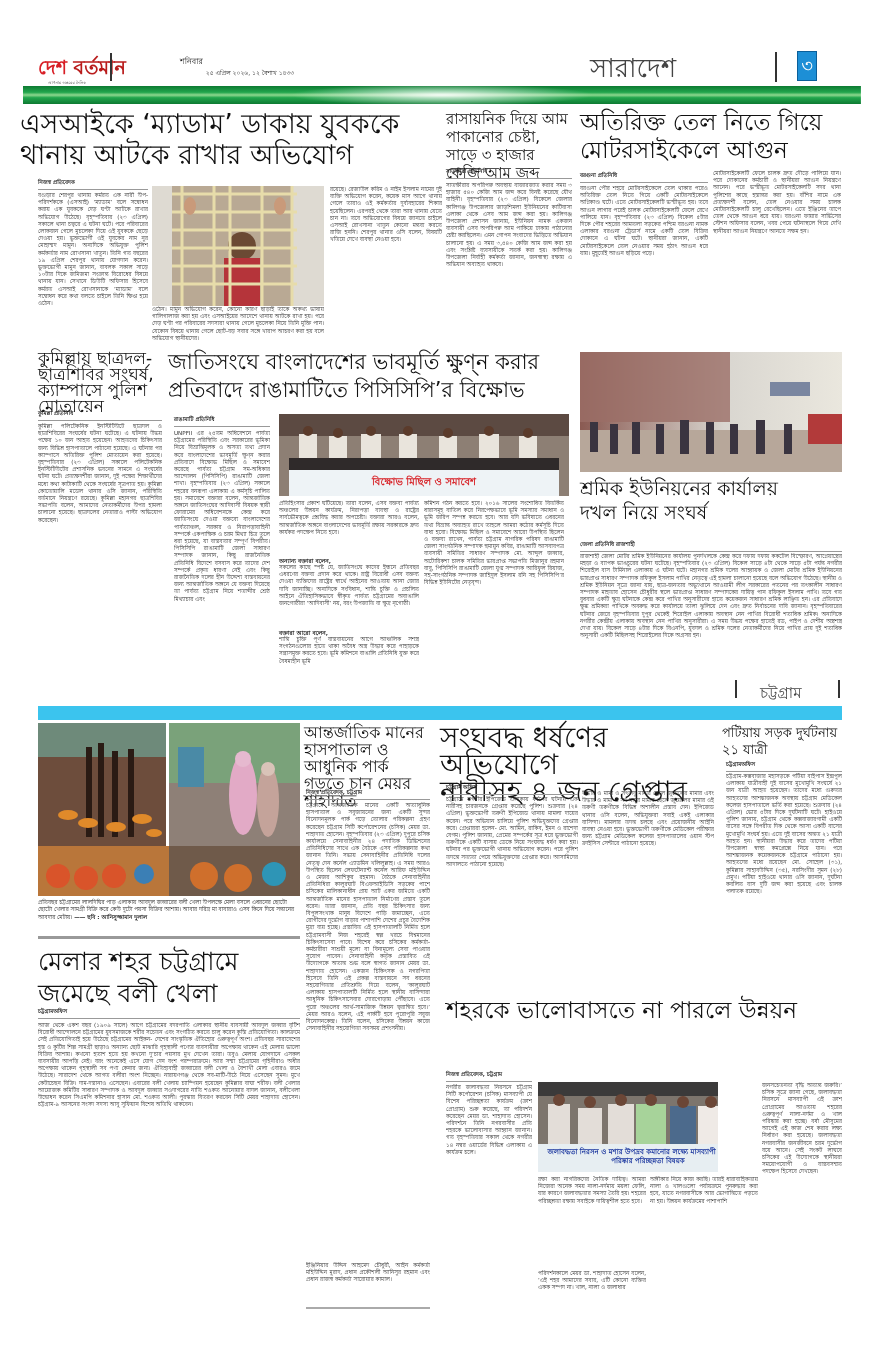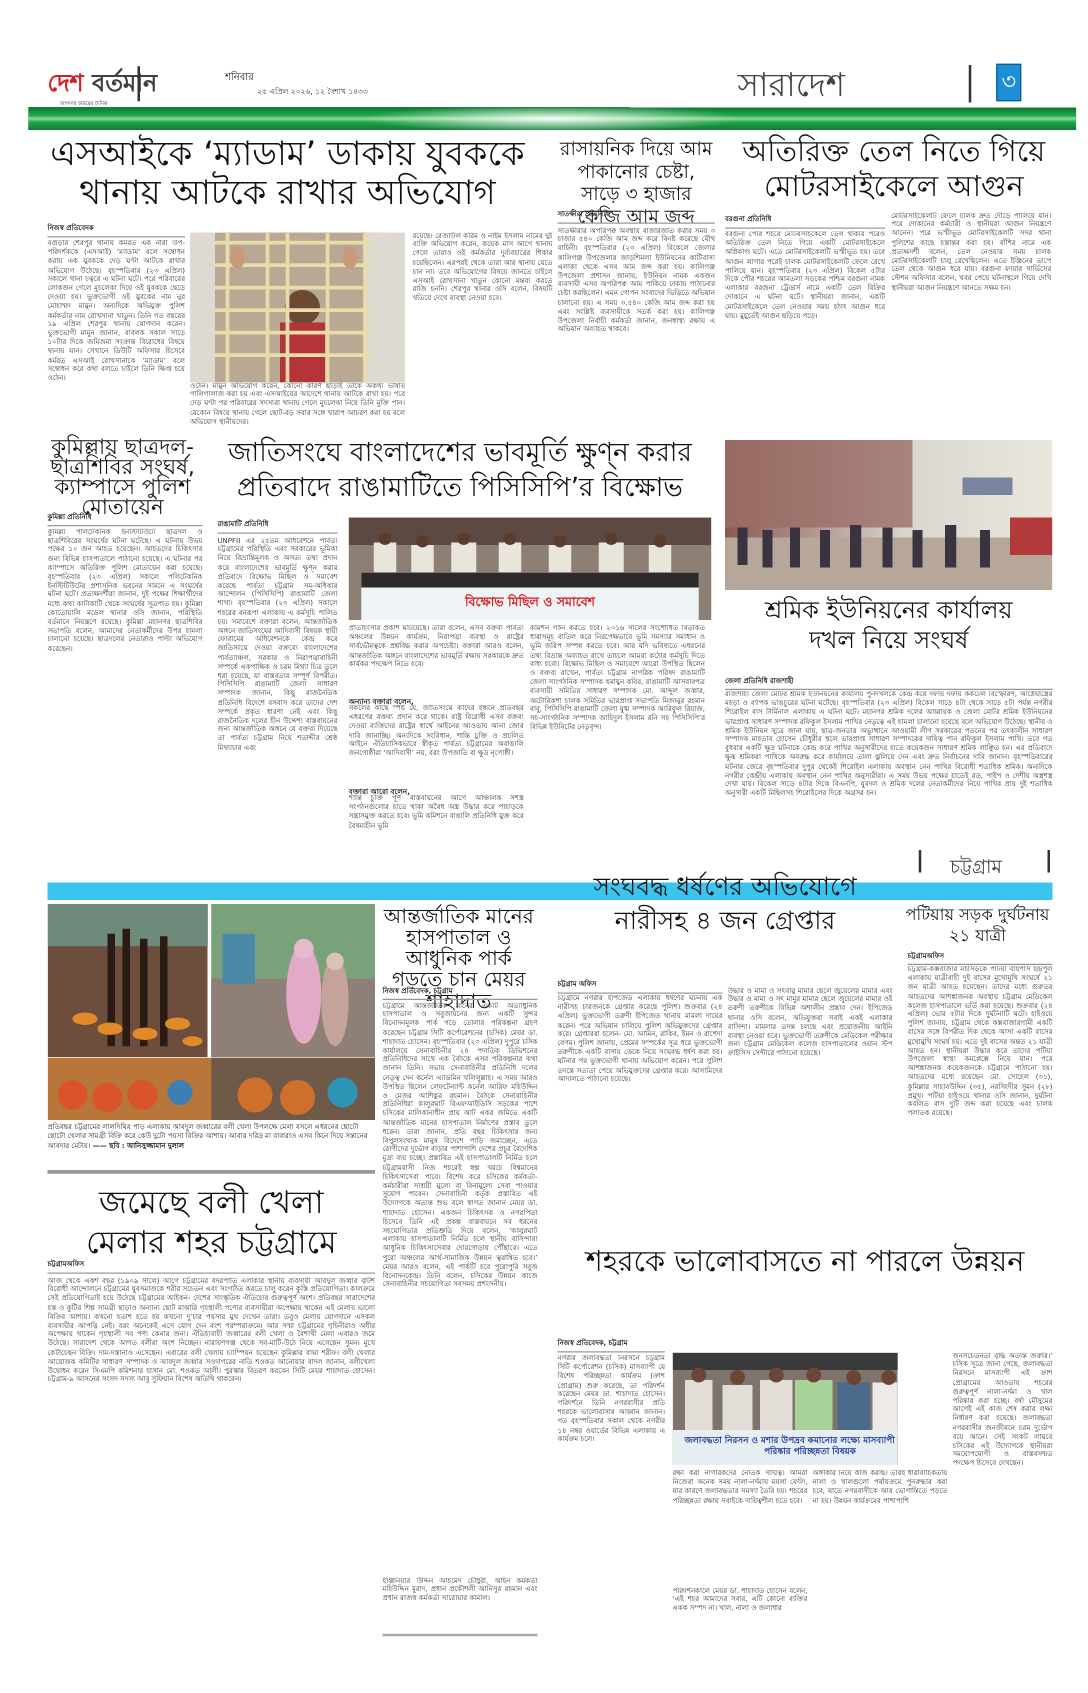--- a/index.html
+++ b/index.html
@@ -1,30 +1,30 @@
 <!DOCTYPE html>
 <html><head>
 <meta charset="utf-8">
 <style>
 *{box-sizing:border-box;margin:0;padding:0}
 html,body{width:870px;height:1354px;background:#fff;overflow:hidden}
 body{position:relative;font-family:"DejaVu Serif",serif;color:#222}
 .abs{position:absolute}
 .masthead-logo{left:38px;top:56px;width:78px;height:26px;font-family:"DejaVu Sans",sans-serif;font-weight:bold;font-size:19px;line-height:22px;white-space:nowrap}
 .logo-red{color:#d81f26}
-.logo-green{color:#404040}
+.logo-green{color:#b91c1c}
 .logo-tag{left:48px;top:80px;font-size:4px;color:#333;font-family:"DejaVu Sans",sans-serif;white-space:nowrap}
 .vbar{width:2px;background:#333}
 .day{left:180px;top:55px;width:140px;text-align:left;font-size:8px;font-family:"DejaVu Sans",sans-serif}
 .date{left:150px;top:68px;width:200px;text-align:center;font-size:6px;font-family:"DejaVu Sans",sans-serif;color:#333}
 .section-title{font-family:"DejaVu Sans",sans-serif;font-weight:300;color:#444;white-space:nowrap}
 .pageno{left:480px;top:51px;width:20px;height:30px;background:#1d8fd6;border:1px solid #0a5f9a;color:#fff;font-family:"DejaVu Sans",sans-serif;font-size:18px;text-align:center;line-height:28px}
 .greenbar{left:23px;top:86px;width:481px;height:18px;background:linear-gradient(180deg,#0d7a32 0%,#1fa24a 30%,#7ed07e 50%,#1fa24a 70%,#0d7a32 100%);}
 .greenbar::after{content:"";position:absolute;left:40%;top:0;width:20%;height:100%;background:radial-gradient(ellipse at center,rgba(255,255,255,.85) 0%,rgba(255,255,255,0) 70%)}
-.h1{font-family:"DejaVu Sans",sans-serif;color:#111;text-align:center;line-height:1.15;font-weight:normal}
+.h1{font-family:"DejaVu Sans",sans-serif;color:#111;text-align:left;line-height:1.15;font-weight:normal}
 .byline{font-family:"DejaVu Sans",sans-serif;font-size:5.5px;font-weight:bold;color:#222;border-bottom:1px solid #999;padding-bottom:2px}
 .body-text{font-size:5.6px;line-height:7.2px;color:#333;text-align:justify;overflow:hidden;font-family:"DejaVu Sans",sans-serif}
 .photo{overflow:hidden;border:0}
 .caption{font-family:"DejaVu Sans",sans-serif;font-size:5.6px;line-height:7.4px;color:#222}
 .bluebar{background:#3bc4ee}
 .graybar{background:#999}
 .rule{background:#aaa}
 </style>
 </head>
 <body>
@@ -235,33 +235,33 @@
         <circle cx="236" cy="28" r="12"></circle>
       </g>
   </svg>
 </div>
 <div class="abs caption" style="left:38px;top:899px;width:262px;height:30px" data-name="photo-caption-fair">
   <span>প্রতিবছর চট্টগ্রামের লালদিঘির পাড় এলাকায় আবদুল জব্বারের বলী খেলা উপলক্ষে মেলা বসলে এধরনের ছোটো ছোটো খেলার সামগ্রী বিক্রি করে কেউ দুটো পয়সা বিক্রির আশায়। আবার দরিদ্র মা বাবারাও এসব কিনে দিয়ে সন্তানের আবদার মেটায়।</span>
   <span style="font-weight:bold" data-name="photo-credit">—— ছবি : আনিসুজ্জামান দুলাল</span>
 </div>
 <div class="abs graybar" style="left:38px;top:936px;width:262px;height:3px" data-name="caption-divider"></div>
 <div class="abs h1" style="left:38px;top:946px;width:262px;font-size:25px;line-height:32px" data-name="headline-boli-khela">
+  <div>মেলার শহর চট্টগ্রামে</div>
   <div>জমেছে বলী খেলা</div>
-  <div>মেলার শহর চট্টগ্রামে</div>
 </div>
 <div class="abs byline" style="left:38px;top:1008px;width:262px" data-name="byline-boli">চট্টগ্রামঅফিস</div>
 <div class="abs body-text" style="left:38px;top:1022px;width:262px;height:282px" data-name="article-body-boli">আজ থেকে একশ বছর (১৯০৯ সালে) আগে চট্টগ্রামের বদরপাতি এলাকার স্থানীয় ব্যবসায়ী আবদুল জব্বার বৃটিশ বিরোধী আন্দোলনে চট্টগ্রামের যুবসমাজকে শরীর সচেতন এবং সংগঠিত করতে চালু করেন কুস্তি প্রতিযোগিতা। কালক্রমে সেই প্রতিযোগিতাই হয়ে উঠেছে চট্টগ্রামের আইকন- দেশের সাংস্কৃতিক ঐতিহ্যের গুরুত্বপূর্ণ অংশ। প্রতিবছর সারাদেশের হস্ত ও কুটির শিল্প সামগ্রী ছাড়াও অন্যান্য ছোট মাঝারি গৃহস্থালী পণ্যের ব্যবসায়ীরা অপেক্ষায় থাকেন এই মেলায় ভালো বিক্রির আশায়। কখনো হতাশ হতে হয় কখনো দু’চার পয়সার মুখ দেখেন তারা। তবুও মেলায় যোগদানে এসকল ব্যবসায়ীর আপত্তি নেই। বরং অনেকেই এসে যোগ দেন বংশ পরম্পরাক্রমে। আর সম্মা চট্টগ্রামের গৃহিনীরাও অধীর অপেক্ষায় থাকেন গৃহস্থালী সব পণ্য কেনার জন্য। ঐতিহ্যবাহী জব্বারের বলী খেলা ও বৈশাখী মেলা এবারও জমে উঠেছে। সারাদেশ থেকে আগত বলীরা অংশ নিচ্ছেন। নারায়ণগঞ্জ থেকে সব-মাটি-উঠে নিয়ে এসেছেন সুমন। মুখে কেটাচেছন বিক্রি। দাম-দস্তানাও এসেছেন। এবারের বলী খেলায় চ্যাম্পিয়ন হয়েছেন কুমিল্লার বাঘা শরীফ। বলী খেলার আয়োজক কমিটির সাধারণ সম্পাদক ও আবদুল জব্বার সওদাগরের নাতি শওকত আনোয়ার বাদল জানান, বলীখেলা উদ্বোধন করেন সিএমপি কমিশনার হাসান মো. শওকত আলী। পুরস্কার বিতরণ করবেন সিটি মেয়র শাহাদাত হোসেন। চট্টগ্রাম-৯ আসনের সংসদ সদস্য আবু সুফিয়ান বিশেষ অতিথি থাকবেন।</div>
 
 <div class="abs h1" style="left:304px;top:724px;width:126px;font-size:16px;line-height:17px" data-name="headline-hospital-park">আন্তর্জাতিক মানের হাসপাতাল ও আধুনিক পার্ক গড়তে চান মেয়র শাহাদাত</div>
 <div class="abs byline" style="left:306px;top:789px;width:124px" data-name="byline-hospital">নিজস্ব প্রতিবেদক, চট্টগ্রাম</div>
 <div class="abs body-text" style="left:306px;top:802px;width:124px;height:460px" data-name="article-body-hospital">চট্টগ্রামে আন্তর্জাতিক মানের একটি অত্যাধুনিক হাসপাতাল ও সবুজায়নের জন্য একটি সুন্দর বিনোদনমূলক পার্ক গড়ে তোলার পরিকল্পনা গ্রহণ করেছেন চট্টগ্রাম সিটি কর্পোরেশনের (চসিক) মেয়র ডা. শাহাদাত হোসেন। বৃহস্পতিবার (২৩ এপ্রিল) দুপুরে চসিক কার্যালয়ে সেনাবাহিনীর ২৪ পদাতিক ডিভিশনের প্রতিনিধিদের সাথে এক বৈঠকে এসব পরিকল্পনার কথা জানান তিনি। সভায় সেনাবাহিনীর প্রতিনিধি দলের নেতৃত্ব দেন কর্নেল এ্যাডমিন খলিলুল্লাহ। এ সময় আরও উপস্থিত ছিলেন লেফটেন্যান্ট কর্নেল আরিফ মহিউদ্দিন ও মেজর আশিকুর রহমান। বৈঠকে সেনাবাহিনীর প্রতিনিধিরা কালুরঘাট বিএফআইডিসি সড়কের পাশে চসিকের মালিকানাধীন প্রায় আট একর জমিতে একটি আন্তর্জাতিক মানের হাসপাতাল নির্মাণের প্রস্তাব তুলে ধরেন। তারা জানান, প্রতি বছর চিকিৎসার জন্য বিপুলসংখ্যক মানুষ বিদেশে পাড়ি জমাচ্ছেন, এতে রোগীদের দুর্ভোগ বাড়ার পাশাপাশি দেশের প্রচুর বৈদেশিক মুদ্রা ব্যয় হচ্ছে। প্রস্তাবিত এই হাসপাতালটি নির্মিত হলে চট্টগ্রামবাসী নিজ শহরেই স্বল্প খরচে বিশ্বমানের চিকিৎসাসেবা পাবে। বিশেষ করে চসিকের কর্মকর্তা-কর্মচারীরা সাশ্রয়ী মূল্যে বা বিনামূল্যে সেবা পাওয়ার সুযোগ পাবেন। সেনাবাহিনী কর্তৃক প্রস্তাবিত এই উদ্যোগকে অত্যন্ত শুভ বলে স্বাগত জানান মেয়র ডা. শাহাদাত হোসেন। একজন চিকিৎসক ও নগরপিতা হিসেবে তিনি এই প্রকল্প বাস্তবায়নে সব ধরনের সহযোগিতার প্রতিশ্রুতি দিয়ে বলেন, ‘কালুরঘাট এলাকায় হাসপাতালটি নির্মিত হলে স্থানীয় বাসিন্দারা আধুনিক চিকিৎসাসেবার দোরগোড়ায় পৌঁছাবে। এতে পুরো অঞ্চলের আর্থ-সামাজিক উন্নয়ন ত্বরান্বিত হবে।’ মেয়র আরও বলেন, এই পার্কটি হবে পুরোপুরি সবুজ বিনোদনকেন্দ্র। তিনি বলেন, চসিকের উন্নয়ন কাজে সেনাবাহিনীর সহযোগিতা সবসময় প্রশংসনীয়।</div>
 <div class="abs body-text" style="left:306px;top:1262px;width:124px;height:30px" data-name="article-body-hospital-tail">ইঞ্জিনিয়ার উদ্দিন আহমেদ চৌধুরী, আইন কর্মকর্তা মহিউদ্দিন মুরাদ, প্রধান প্রকৌশলী আনিসুর রহমান এবং প্রধান রাজস্ব কর্মকর্তা সারোয়ার কামাল।</div>
 <div class="abs rule" style="left:306px;top:1307px;width:124px;height:2px" data-name="hospital-end-rule"></div>
 
-<div class="abs h1" style="left:440px;top:696px;width:280px;font-size:20px;line-height:27px" data-name="headline-gang-rape-arrest">
+<div class="abs h1" style="left:440px;top:724px;width:280px;font-size:28px;line-height:27px" data-name="headline-gang-rape-arrest">
   <div>সংঘবদ্ধ ধর্ষণের অভিযোগে</div>
   <div>নারীসহ ৪ জন গ্রেপ্তার</div>
 </div>
 <div class="abs byline" style="left:446px;top:784px;width:132px" data-name="byline-rape">চট্টগ্রাম অফিস</div>
 <div class="abs body-text" style="left:446px;top:796px;width:132px;height:188px" data-name="article-body-rape-col1">চট্টগ্রামে নগরীর ইপিজেড এলাকায় ধর্ষণের ঘটনায় এক নারীসহ চারজনকে গ্রেপ্তার করেছে পুলিশ। শুক্রবার (২৪ এপ্রিল) ভুক্তভোগী তরুণী ইপিজেড থানায় মামলা দায়ের করেন। পরে অভিযান চালিয়ে পুলিশ অভিযুক্তদের গ্রেপ্তার করে। গ্রেপ্তাররা হলেন- মো. আমিন, রাকিব, ইমন ও রাশেদা বেগম। পুলিশ জানায়, প্রেমের সম্পর্কের সূত্র ধরে ভুক্তভোগী তরুণীকে একটি বাসায় ডেকে নিয়ে সংঘবদ্ধ ধর্ষণ করা হয়। ঘটনার পর ভুক্তভোগী থানায় অভিযোগ করেন। পরে পুলিশ তদন্তে সত্যতা পেয়ে অভিযুক্তদের গ্রেপ্তার করে। আসামিদের আদালতে পাঠানো হয়েছে।</div>
 <div class="abs body-text" style="left:582px;top:790px;width:132px;height:194px" data-name="article-body-rape-col2">উদ্ধার ও মামা ও সৎবাবু মামার ছেলে জুয়েলের মামার এবং উদ্ধার ও মামা ও সৎ মামুর মামার ছেলে জুয়েলের মামার ওই তরুণী তরুণীকে বিভিন্ন অশালীন প্রস্তাব দেন। ইপিজেড থানার ওসি বলেন, অভিযুক্তরা সবাই একই এলাকার বাসিন্দা। মামলার তদন্ত চলছে এবং প্রয়োজনীয় আইনি ব্যবস্থা নেওয়া হবে। ভুক্তভোগী তরুণীকে মেডিকেল পরীক্ষার জন্য চট্টগ্রাম মেডিকেল কলেজ হাসপাতালের ওয়ান স্টপ ক্রাইসিস সেন্টারে পাঠানো হয়েছে।</div>
 
 <div class="abs h1" style="left:722px;top:724px;width:120px;font-size:13px;line-height:17px" data-name="headline-patiya-accident">পটিয়ায় সড়ক দুর্ঘটনায় ২১ যাত্রী</div>
 <div class="abs byline" style="left:726px;top:761px;width:116px" data-name="byline-patiya">চট্টগ্রামঅফিস</div>
 <div class="abs body-text" style="left:726px;top:773px;width:116px;height:212px" data-name="article-body-patiya">চট্টগ্রাম-কক্সবাজার মহাসড়কে পটিয়া বাইপাস ইন্দ্রপুল এলাকায় যাত্রীবাহী দুই বাসের মুখোমুখি সংঘর্ষে ২১ জন যাত্রী আহত হয়েছেন। তাদের মধ্যে গুরুতর আহতদের আশঙ্কাজনক অবস্থায় চট্টগ্রাম মেডিকেল কলেজ হাসপাতালে ভর্তি করা হয়েছে। শুক্রবার (২৪ এপ্রিল) ভোর ৫টার দিকে দুর্ঘটনাটি ঘটে। হাইওয়ে পুলিশ জানায়, চট্টগ্রাম থেকে কক্সবাজারগামী একটি বাসের সঙ্গে বিপরীত দিক থেকে আসা একটি বাসের মুখোমুখি সংঘর্ষ হয়। এতে দুই বাসের অন্তত ২১ যাত্রী আহত হন। স্থানীয়রা উদ্ধার করে তাদের পটিয়া উপজেলা স্বাস্থ্য কমপ্লেক্সে নিয়ে যান। পরে আশঙ্কাজনক কয়েকজনকে চট্টগ্রামে পাঠানো হয়। আহতদের মধ্যে রয়েছেন মো. সোহেল (৩১), কুমিল্লার সাহাবউদ্দিন (৩৫), নরসিংদীর সুমন (২৮) প্রমুখ। পটিয়া হাইওয়ে থানার ওসি জানান, দুর্ঘটনা কবলিত বাস দুটি জব্দ করা হয়েছে এবং চালক পলাতক রয়েছে।</div>

